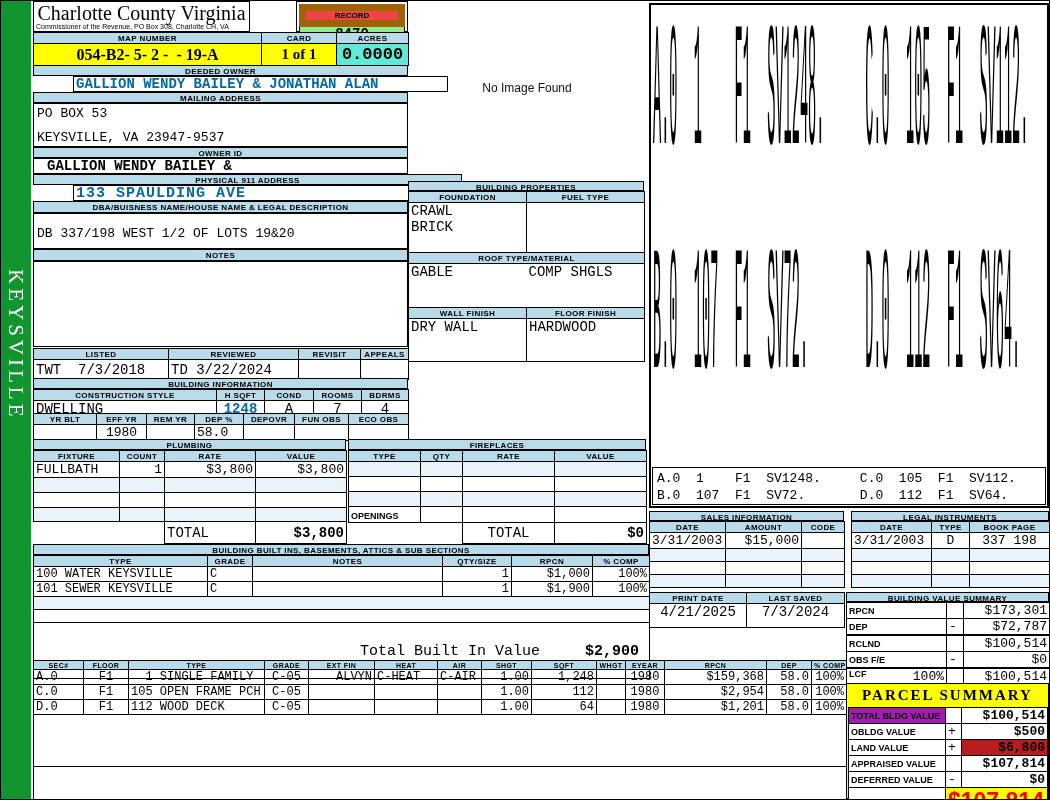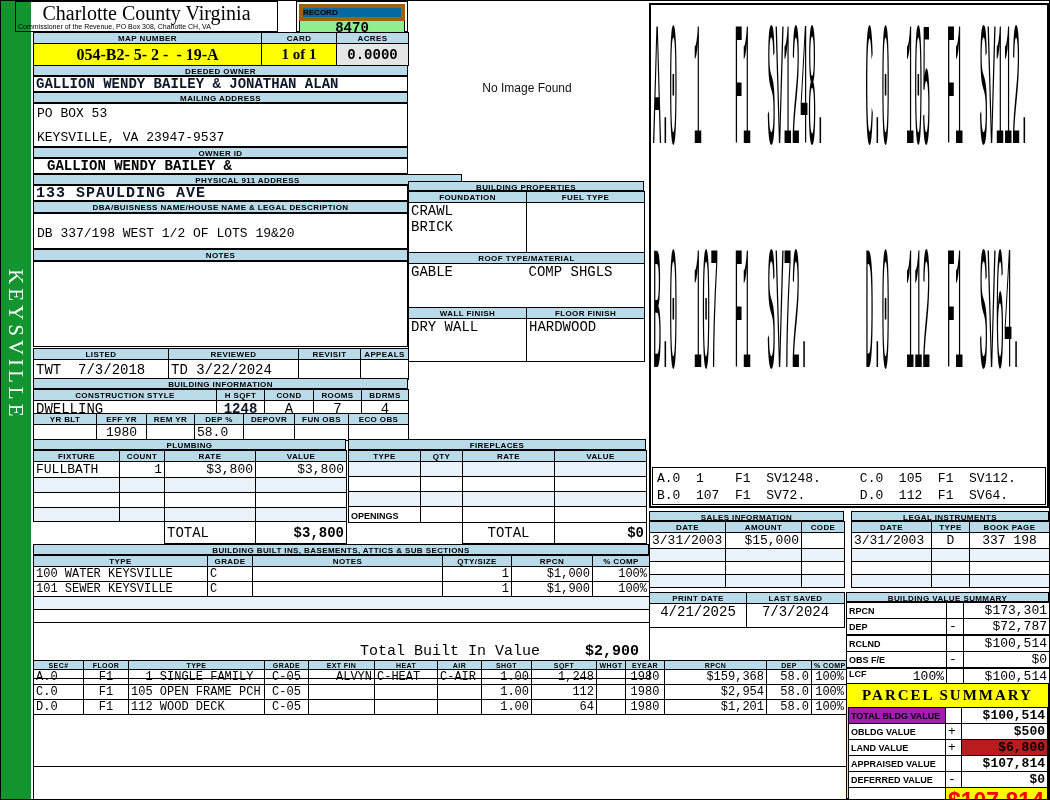--- a/index.html
+++ b/index.html
@@ -12,67 +12,67 @@
   .hb{background:#b9dbe9;font:bold 8px "Liberation Sans",sans-serif;text-align:center;
       letter-spacing:.4px;padding-top:1px;border:1px solid #000;box-sizing:border-box;}
   .mono{font-family:"Liberation Mono","DejaVu Sans Mono",monospace;white-space:pre;}
   table{border-collapse:collapse;table-layout:fixed;}
   td{border:1px solid #000;box-sizing:border-box;overflow:hidden;white-space:pre;padding:0 2px;}
   td.hb{border:1px solid #000;}
   .v13{font:13px "Liberation Mono",monospace;}
   .v12{font:12px "Liberation Mono",monospace;}
   .v14{font:14px "Liberation Mono",monospace;}
   .bold{font-weight:bold;}
-  .red{color:#0f172a;}
+  .red{color:#0369a1;margin-left:40px;}
   .ctr{text-align:center;}
   .rt{text-align:right;}
   .erow{background:#e9f2f9;}
   .greenbar{position:absolute;left:0;top:0;width:30px;height:800px;background:#12942f;}
   .vtext{position:absolute;left:2px;top:268px;color:#fff;
          font-family:"Liberation Serif",serif;font-size:21px;letter-spacing:4px;
          writing-mode:vertical-rl;}
   .stretch{position:absolute;left:2px;font:16px "Liberation Mono","DejaVu Sans Mono",monospace;
            transform-origin:0 0;transform:scale(0.85,11);white-space:pre;line-height:1;}
   .lbl9{font:bold 9px "Liberation Sans",sans-serif;}
 </style>
 </head>
 <body>
 
 <div id="page">
 
   <div class="greenbar">
     <div class="vtext">KEYSVILLE</div>
   </div>
 
-  <div class="abs bx" style="left:14px;top:0;width:263px;height:31px">
+  <div class="abs bx" style="left:32px;top:0;width:217px;height:31px">
     <div style="font:20px 'Liberation Serif',serif;text-align:center;line-height:20px;padding-top:1px">Charlotte County Virginia</div>
     <div style="font:7px 'Liberation Sans',sans-serif;padding-left:2px">Commissioner of the Revenue, PO Box 308, Charlotte CH, VA</div>
   </div>
 
   <div class="abs bx" style="left:295px;top:0;width:112px;height:31px;padding:2px">
-    <div style="background:#0369a1;border:4px solid #a16207;font:bold 8px 'Liberation Sans',sans-serif;">RECORD</div>
+    <div style="background:#ef4444;border:7px solid #a16207;font:bold 8px 'Liberation Sans',sans-serif;text-align:center">RECORD</div>
     <div class="mono bold ctr" style="background:#90ee90;border:1px solid #000;border-top:none;font-size:14px;line-height:15px">8470</div>
   </div>
 
   <table class="abs" style="left:32px;top:31px;width:375px">
     <colgroup>
         <col style="width:228px">
         <col style="width:75px">
         <col style="width:72px">
       </colgroup>
     <tbody>
         <tr style="height:11px">
       <td class="hb">MAP NUMBER</td>
       <td class="hb">CARD</td>
       <td class="hb">ACRES</td>
     </tr>
     <tr style="height:22px">
       <td class="ctr" style="background:#ffff00;font:bold 16px 'Liberation Serif',serif">054-B2- 5- 2 -  - 19-A</td>
       <td class="ctr" style="background:#ffff00;font:bold 15px 'Liberation Serif',serif">1 of 1</td>
-      <td class="ctr mono bold" style="background:#e5e5e5;font-size:14px">0.0000</td>
+      <td class="ctr mono bold" style="background:#5eead4;font-size:17px">0.0000</td>
     </tr>
   </tbody>
     </table>
 
   <div class="abs hb" style="left:32px;top:64px;width:375px;height:11px">DEEDED OWNER</div>
   <div class="abs bx mono bold red" style="left:32px;top:75px;width:375px;height:16px;font-size:14px;line-height:15px;padding-left:2px">GALLION WENDY BAILEY &amp; JONATHAN ALAN</div>
 
   <div class="abs hb" style="left:32px;top:91px;width:375px;height:11px">MAILING ADDRESS</div>
   <div class="abs bx" style="left:32px;top:102px;width:375px;height:44px">
     <div class="mono v13" style="padding:2px 0 0 3px">PO BOX 53</div>

